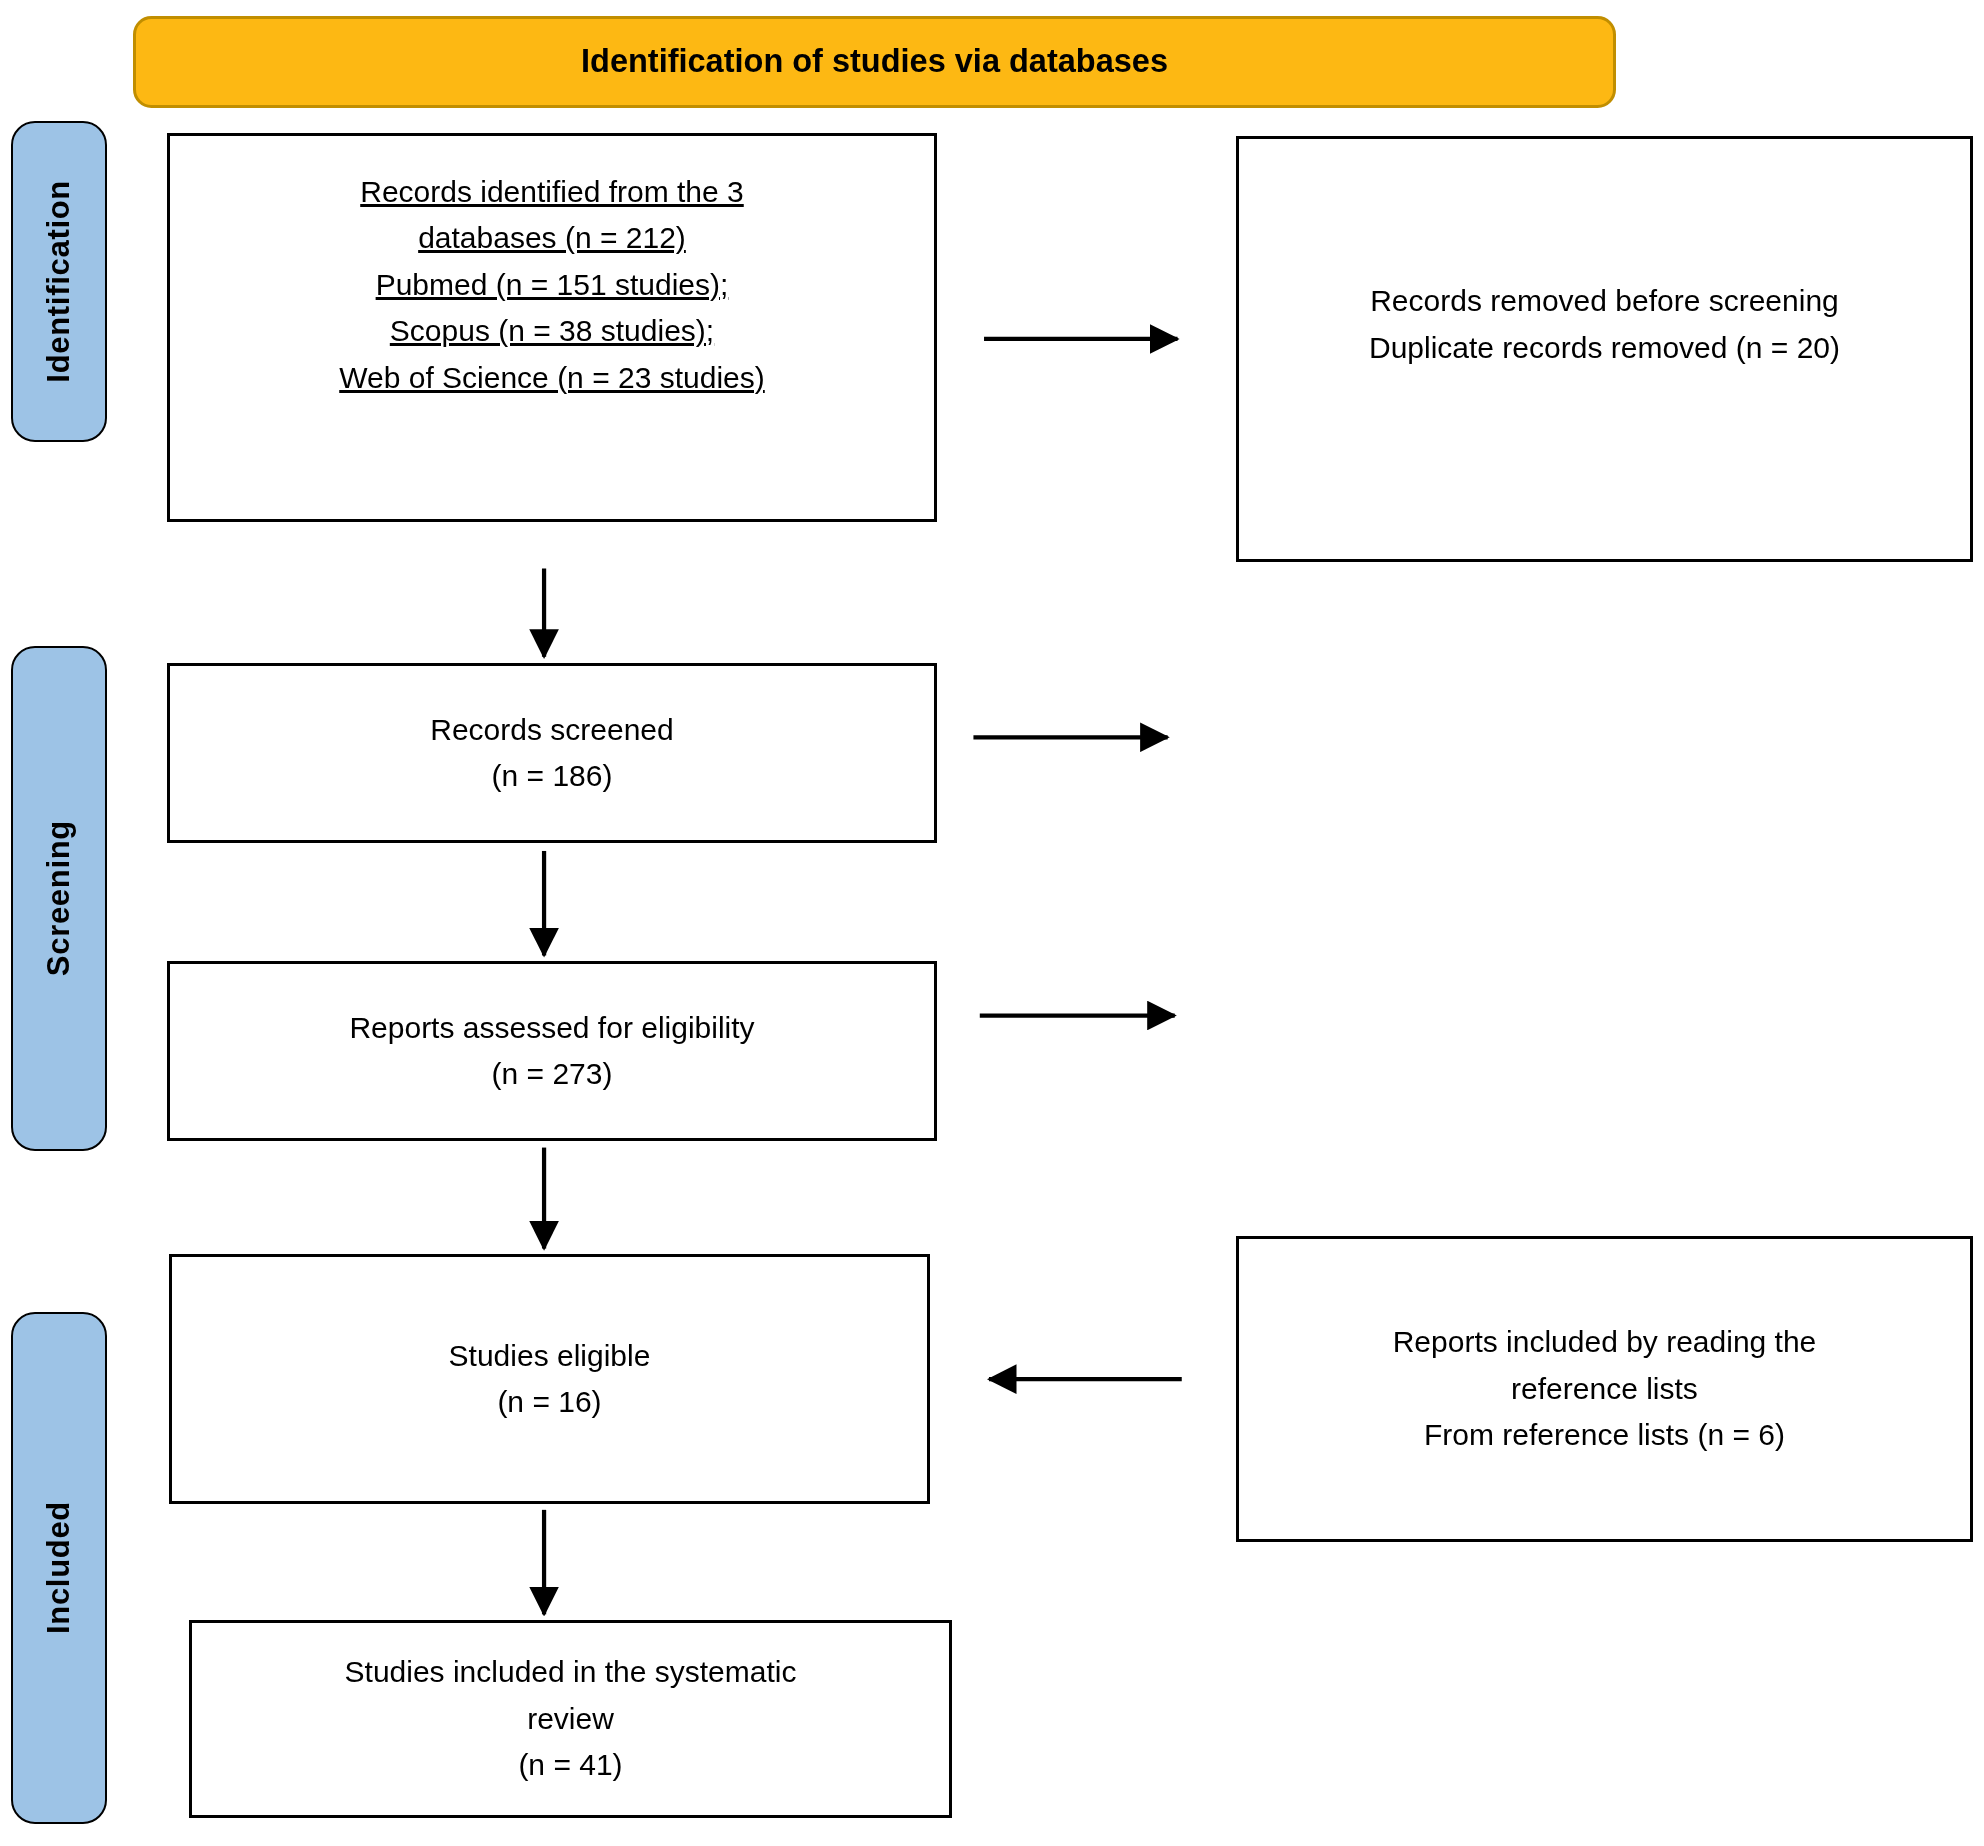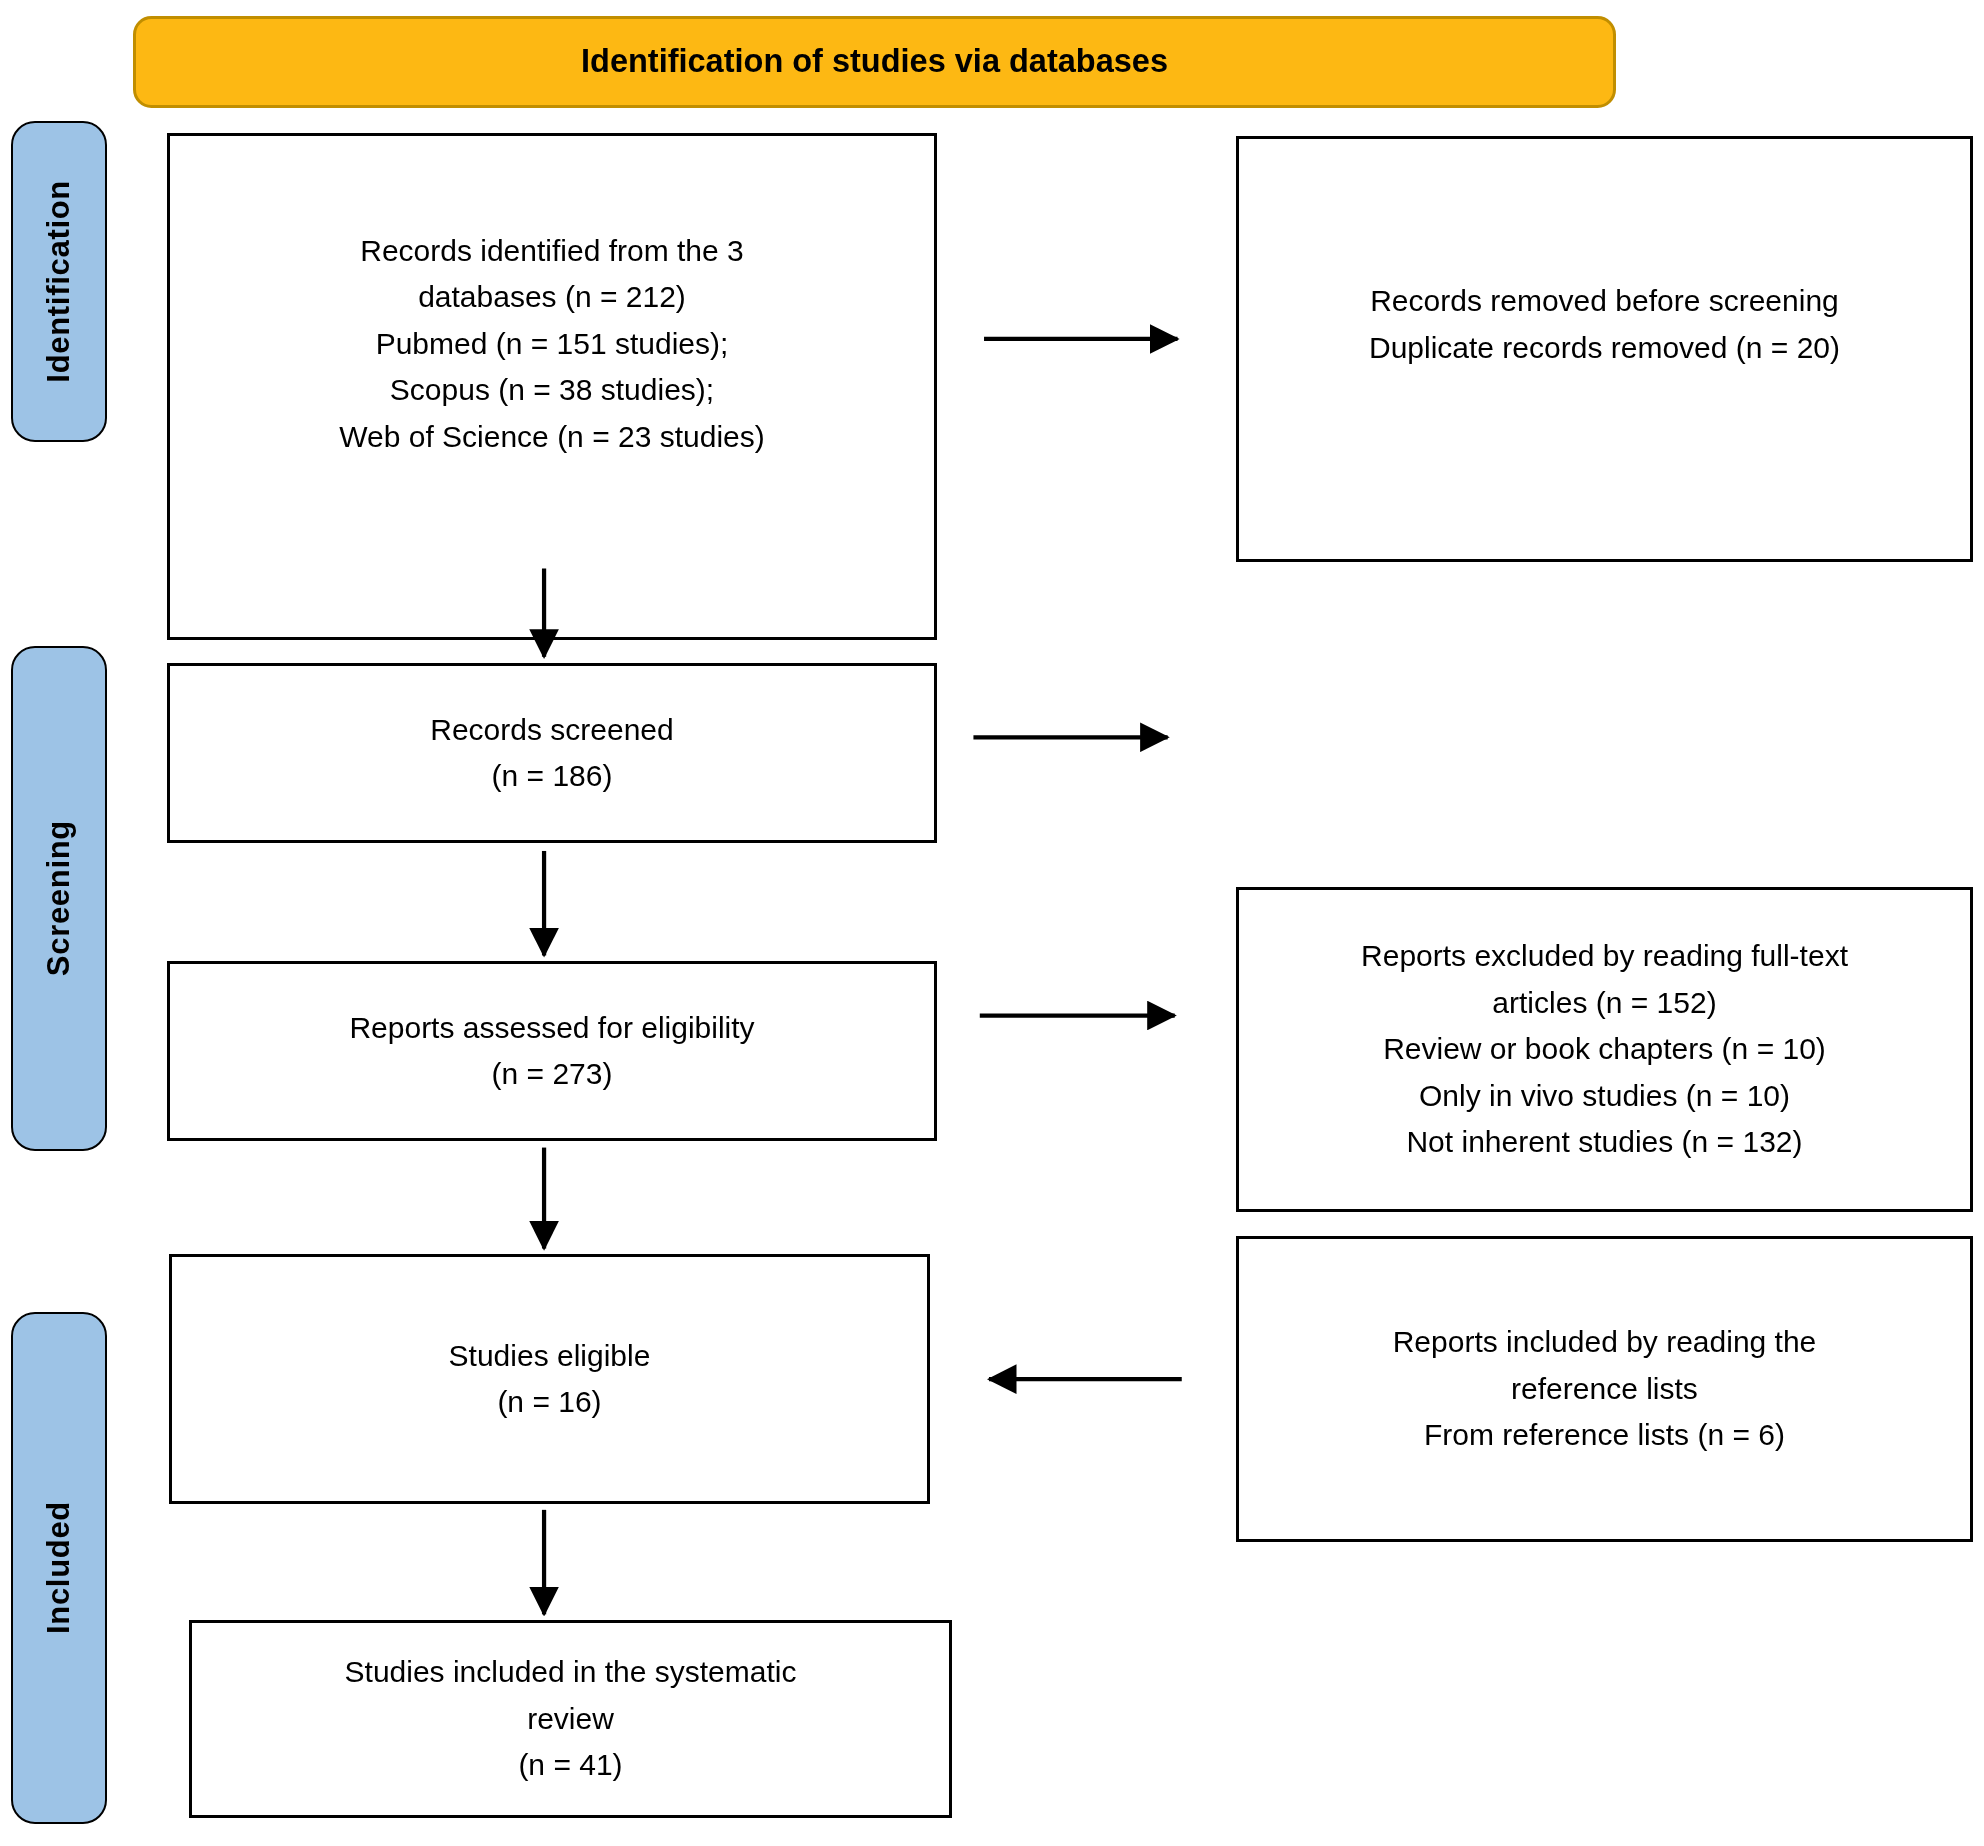--- a/index.html
+++ b/index.html
@@ -54,21 +54,21 @@
     background:#ffffff;
     border:3.5px solid var(--outline);
     display:flex; align-items:center; justify-content:center;
     text-align:center;
   }
   .box-text{
     white-space:pre-line;
     font-size:30px;
     line-height:1.55;
   }
-  #box-identified{ left:167px; top:133px;  width:770px; height:507px; padding-bottom:85px; }
+  #box-identified{ left:167px; top:133px;  width:770px; height:389px; padding-bottom:85px;text-decoration:underline; }
   #box-screened{   left:167px; top:663px;  width:770px; height:180px; }
   #box-assessed{   left:167px; top:961px; width:770px; height:180px; }
   #box-eligible{   left:169px; top:1254px; width:761px; height:250px; }
   #box-included{   left:189px; top:1620px; width:763px; height:198px; }
   #box-removed{           left:1236px; top:136px;  width:737px; height:426px; padding-bottom:49px; }
   #box-excluded-title{    left:1236px; top:652px;  width:737px; height:174px; }
   #box-excluded-fulltext{ left:1236px; top:887px; width:737px; height:325px; }
   #box-included-refs{     left:1236px; top:1236px; width:737px; height:306px; }
   .arrows{
     position:absolute; left:0; top:0;
@@ -118,27 +118,20 @@
   <div class="box" id="box-included">
     <div class="box-text">Studies included in the systematic
 review
 (n = 41)</div>
   </div>
 
   <div class="box" id="box-removed">
     <div class="box-text">Records removed before screening
 Duplicate records removed (n = 20)</div>
   </div>
-  <div class="box" id="box-excluded-fulltext">
-    <div class="box-text">Reports excluded by reading full-text
-articles (n = 152)
-Review or book chapters (n = 10)
-Only in vivo studies (n = 10)
-Not inherent studies (n = 132)</div>
-  </div>
   <div class="box" id="box-included-refs">
     <div class="box-text">Reports included by reading the
 reference lists
 From reference lists (n = 6)</div>
   </div>
 
   <svg class="arrows" viewBox="0 0 2810 2614" xmlns="http://www.w3.org/2000/svg">
     <defs>
       <marker id="ah" markerUnits="strokeWidth" markerWidth="7" markerHeight="7" refX="6.5" refY="3.5" orient="auto">
         <path d="M0,0 L7,3.5 L0,7 z" fill="#000000"></path>

